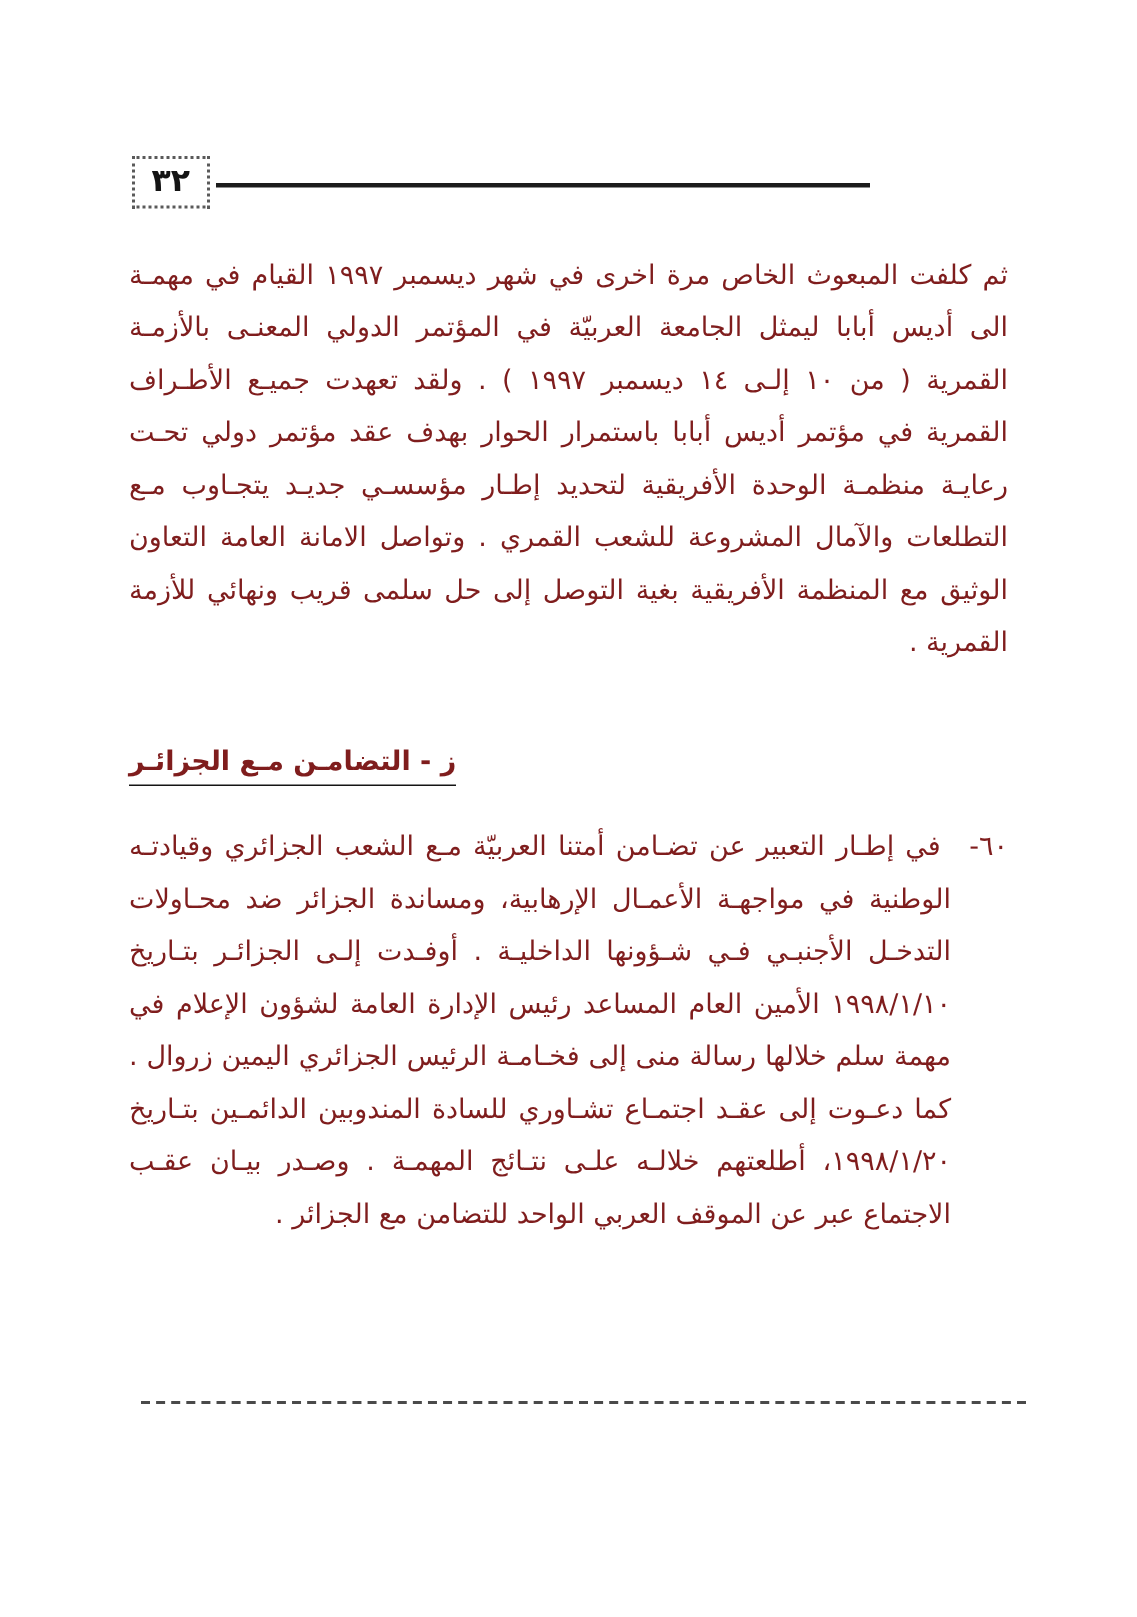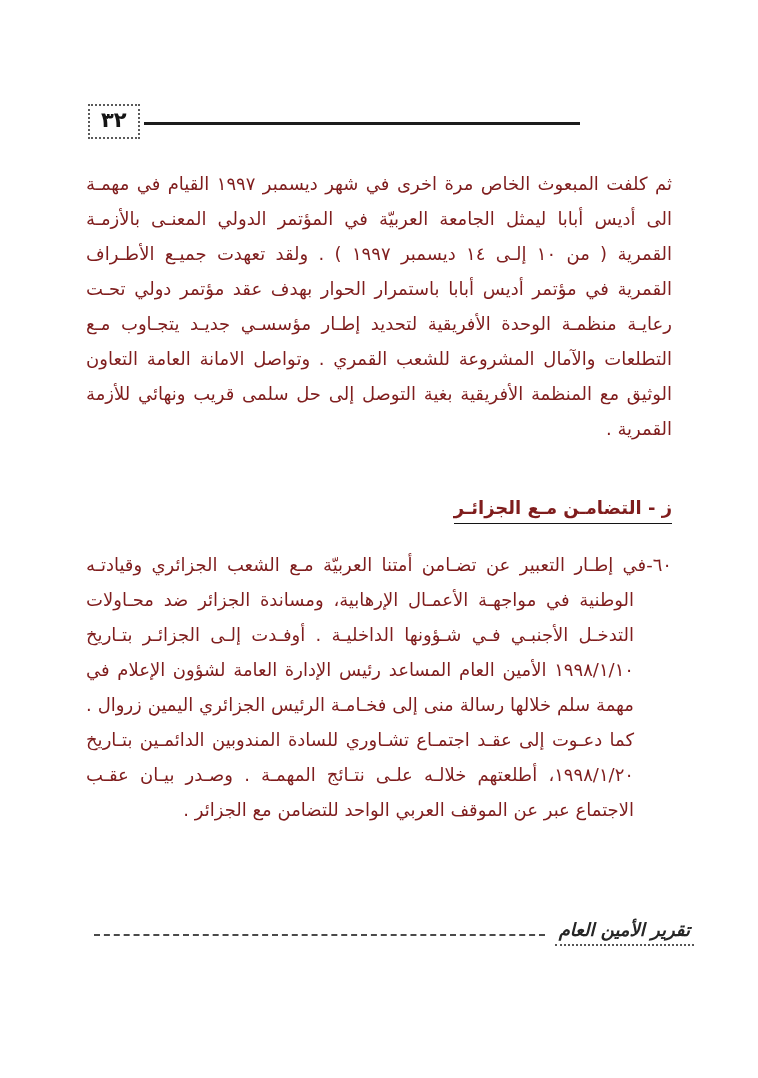--- a/index.html
+++ b/index.html
@@ -52,33 +52,33 @@
     line-height: 35px;
     color: #7f1d1d;
   }
   .para { margin: 0; }
 
   .section-heading {
     margin: 44px 0 22px 0;
     font-size: 18px;
     font-weight: bold;
     line-height: 35px;
-    text-align: right;
+    text-align: left;
   }
   .section-heading .heading-text {
     border-bottom: 1.5px solid #141414;
     padding-bottom: 5px;
   }
 
   .numbered {
     padding-right: 38px;
     text-indent: -38px;
   }
   .item-number {
-    margin-left: 0;
+    margin-left: 19px;
   }
 
   
   .page-footer {
     position: absolute;
     top: 916px;
     left: 94px;
     right: 64px;
     height: 32px;
     display: flex;
@@ -119,14 +119,13 @@
   </h2>
 
   <p class="para numbered">
     <span class="item-number">٦٠-</span><span>في إطـار التعبير عن تضـامن أمتنا العربيّة مـع الشعب الجزائري وقيادتـه الوطنية في مواجهـة الأعمـال الإرهابية، ومساندة الجزائر ضد محـاولات التدخـل الأجنبـي فـي شـؤونها الداخليـة . أوفـدت إلـى الجزائـر بتـاريخ ١٩٩٨/١/١٠ الأمين العام المساعد رئيس الإدارة العامة لشؤون الإعلام في مهمة سلم خلالها رسالة منى إلى فخـامـة الرئيس الجزائري اليمين زروال . كما دعـوت إلى عقـد اجتمـاع تشـاوري للسادة المندوبين الدائمـين بتـاريخ ١٩٩٨/١/٢٠، أطلعتهم خلالـه علـى نتـائج المهمـة . وصـدر بيـان عقـب الاجتماع عبر عن الموقف العربي الواحد للتضامن مع الجزائر .</span>
   </p>
 
 </main>
 
 <footer class="page-footer">
   <div class="footer-dashes"></div>
-  <div class="footer-text">تقرير الأمين العام</div>
 </footer>
 
 </body></html>

